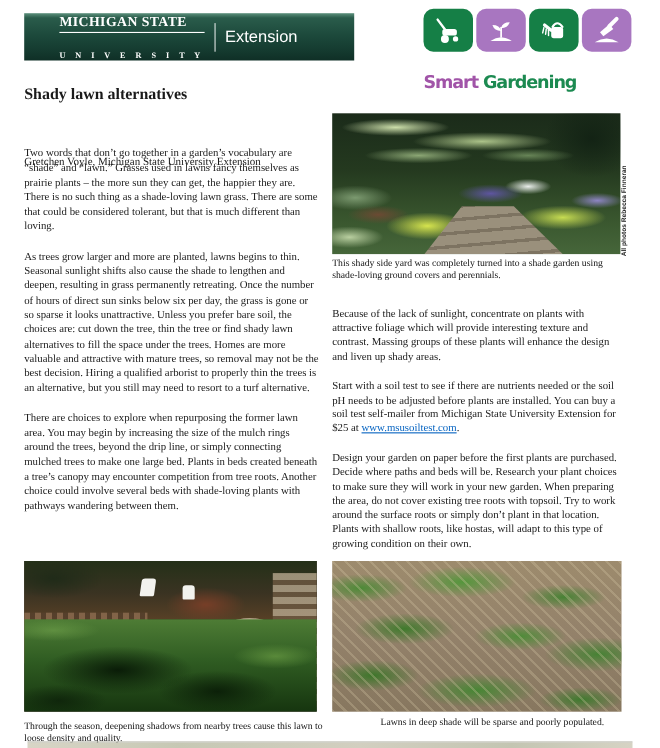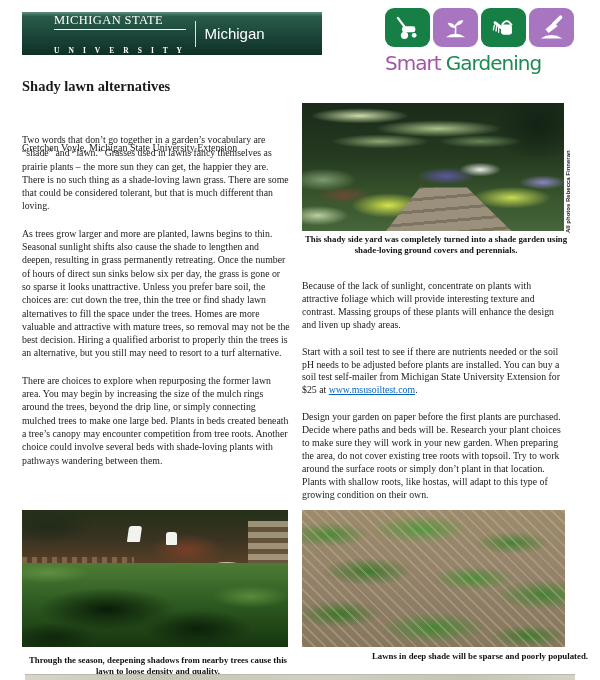--- a/index.html
+++ b/index.html
@@ -5,47 +5,47 @@
   html,body{margin:0;padding:0;background:#888;}
   .page{position:relative;width:600px;height:680px;background:#ffffff;overflow:hidden;
         font-family:"Liberation Serif", serif;color:#1a1a1a;}
 
   
   .msu-banner{position:absolute;left:22px;top:12px;width:300px;height:43px;
     background:linear-gradient(180deg,#5c907c 0%,#2a5c4b 10%,#1d4a3c 45%,#143a2f 80%,#0f2f26 100%);
     display:flex;align-items:center;}
   .msu-lockup{display:flex;align-items:center;gap:9px;padding-left:32px;color:#fff;}
   .msu-name{display:flex;flex-direction:column;}
-  .msu-line1{font-family:"Liberation Serif",serif;font-weight:normal;font-size:12.5px;
+  .msu-line1{font-family:"Liberation Serif",serif;font-weight:bold;font-size:12.5px;
     letter-spacing:.4px;border-bottom:1.5px solid #fff;padding-bottom:1px;white-space:nowrap;}
   .msu-line2{font-family:"Liberation Serif",serif;font-weight:bold;font-size:7.5px;
     letter-spacing:3.6px;margin-top:16px;white-space:nowrap;}
   .msu-divider{width:1px;height:26px;background:rgba(255,255,255,.85);}
   .msu-division{font-family:"Liberation Sans",sans-serif;font-size:15px;color:#fff;}
 
   .sg-logo{position:absolute;left:385px;top:8px;width:192px;}
   .sg-icons{display:flex;gap:3px;}
   .sg-tile{width:45px;height:39px;border-radius:9px;display:flex;align-items:center;justify-content:center;}
   .sg-tile svg{width:33px;height:29px;}
-  .sg-wordmark{margin-top:4px;font-family:"DejaVu Sans",sans-serif;font-weight:normal;
-    font-size:20px;letter-spacing:-1px;white-space:nowrap;}
+  .sg-wordmark{margin-top:18px;font-family:"DejaVu Sans",sans-serif;font-weight:bold;
+    font-size:16px;letter-spacing:-1px;white-space:nowrap;}
 
   
   .title{position:absolute;left:22px;top:78px;font-size:14.5px;font-weight:bold;}
   .byline{position:absolute;left:22px;top:105px;font-size:10px;font-weight:normal;margin-top:37px;}
 
   .col-left{position:absolute;left:22px;top:133px;width:268px;
     font-size:9.8px;line-height:13.3px;text-align:left;}
   .col-left p{margin:0 0 14px 0;}
   .col-right{position:absolute;left:302px;top:280px;width:265px;
     font-size:9.8px;line-height:12.9px;}
   .col-right p{margin:0 0 14px 0;}
   a.soil-link{color:#0563C1;text-decoration:underline;font-family:Liberation Serif, serif;}
 
-  .caption{position:absolute;font-size:8.8px;font-weight:bold;line-height:11px;color:#111;text-align:center;}
+  .caption{position:absolute;font-size:8.8px;font-weight:normal;line-height:11px;color:#111;}
   .cap-right1{left:302px;top:234px;width:268px;}
   .cap-left{left:22px;top:655px;width:272px;}
   .cap-right2{left:302px;top:651px;width:268px;padding-left:44px;}
 
   .photo-credit{position:absolute;left:565px;top:143px;height:90px;
     writing-mode:vertical-rl;transform:rotate(180deg);
     font-family:"Liberation Sans",sans-serif;font-size:6px;font-weight:bold;color:#222;white-space:nowrap;}
 
   
   .photo{position:absolute;overflow:hidden;}
@@ -116,21 +116,21 @@
 
 <div class="page">
 
   <div class="msu-banner">
     <div class="msu-lockup">
       <div class="msu-name">
         <div class="msu-line1">MICHIGAN STATE</div>
         <div class="msu-line2">U N I V E R S I T Y</div>
       </div>
       <div class="msu-divider"></div>
-      <div class="msu-division">Michigan</div>
+      <div class="msu-division">Extension</div>
     </div>
   </div>
 
   <div class="sg-logo">
     <div class="sg-icons">
       <div class="sg-tile" style="background:#157f46">
         <svg viewBox="0 0 24 24" fill="none" stroke="#fff" stroke-width="1.8" stroke-linecap="round">
           <path d="M4 4 L10 12"></path>
           <rect x="7.5" y="11" width="11" height="5" rx="2" fill="#fff" stroke="none"></rect>
           <circle cx="9.5" cy="18.5" r="3" fill="#fff" stroke="none"></circle>

